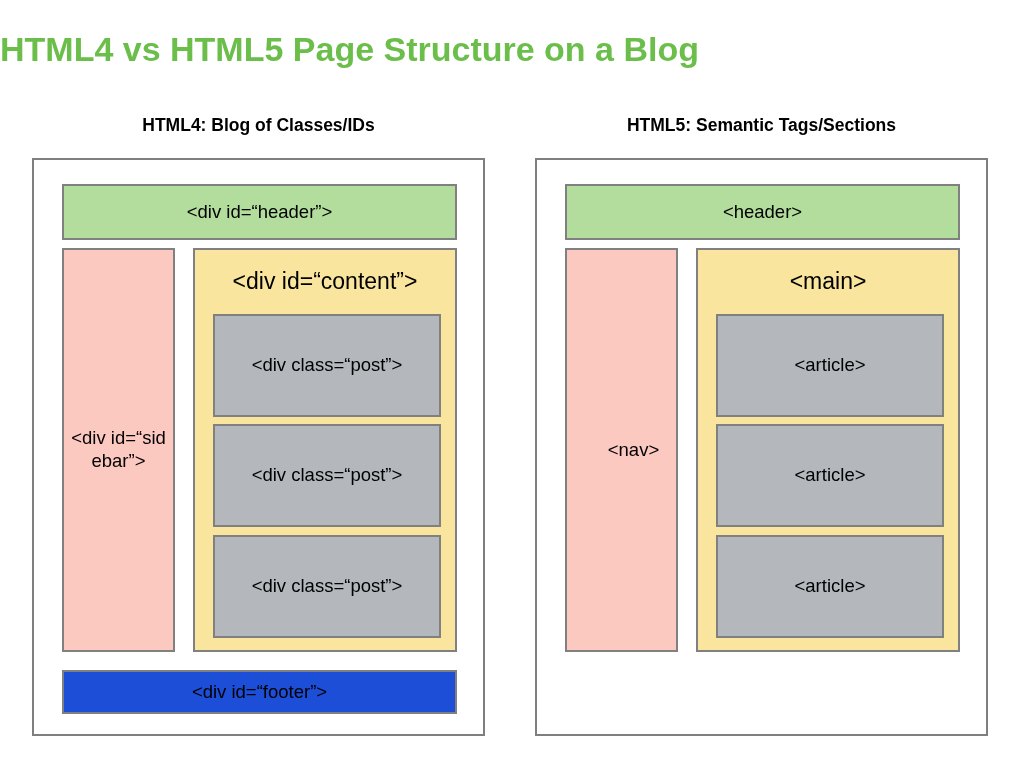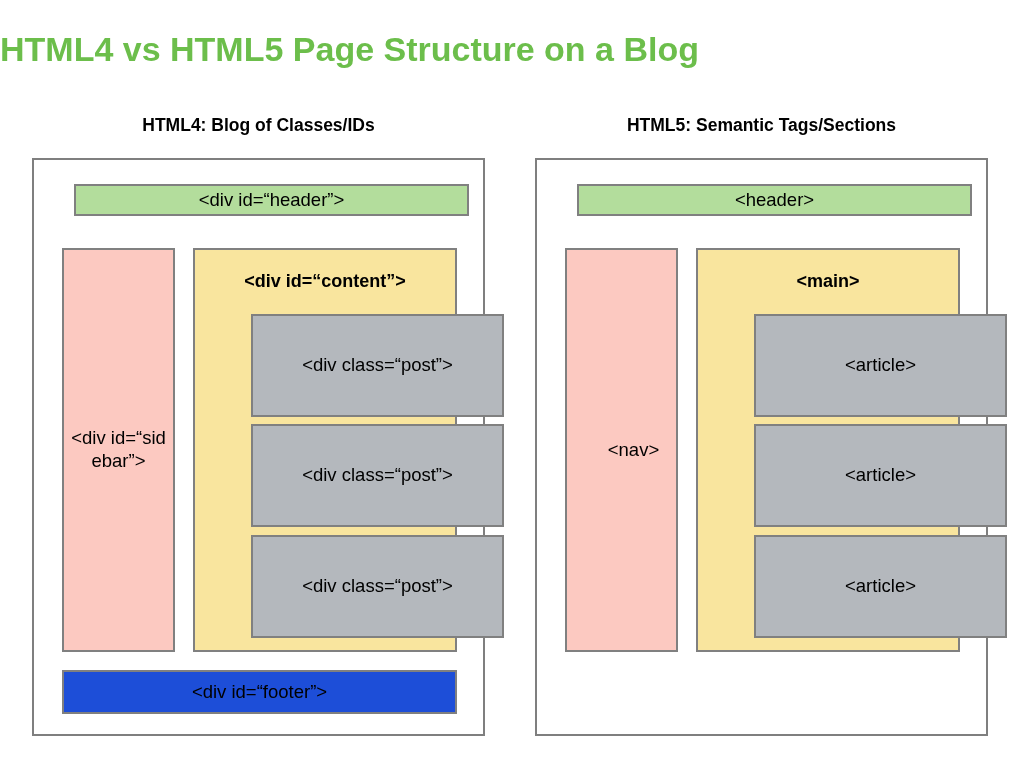--- a/index.html
+++ b/index.html
@@ -67,24 +67,24 @@
     line-height: 1.22;
   }
   .box-header  { background: #b3dd9c; }
   .box-side    { background: #fcc9c1; }
   .box-content { background: #f9e59e; }
   .box-post    { background: #b4b8bd; }
   .box-footer  { background: #1d4ed8; }
 
   
   .header-bar {
-    left: 40px;
+    left: 28px;
     top: 24px;
     width: 395px;
-    height: 32px;
+    height: 56px;
   }
 
   
   .side-col {
     left: 28px;
     top: 88px;
     width: 113px;
     height: 404px;
     padding-left: 24px;
   }
@@ -104,31 +104,29 @@
   }
   .content-label {
     position: absolute;
     left: 0;
     top: 0;
     width: 100%;
     height: 63px;
     display: flex;
     align-items: center;
     justify-content: center;
-    font-size: 18px;
-    font-weight: bold;
+    font-size: 23px;
   }
 
   
   .post-box {
     position: absolute;
     left: 18px;
-    width: 253px;
+    width: 228px;
     height: 103px;
-    margin-left: 38px;
   }
   .post-box.p1 { top: 64px; }
   .post-box.p2 { top: 174px; }
   .post-box.p3 { top: 285px; }
 
   
   .footer-bar {
     left: 28px;
     top: 510px;
     width: 395px;

